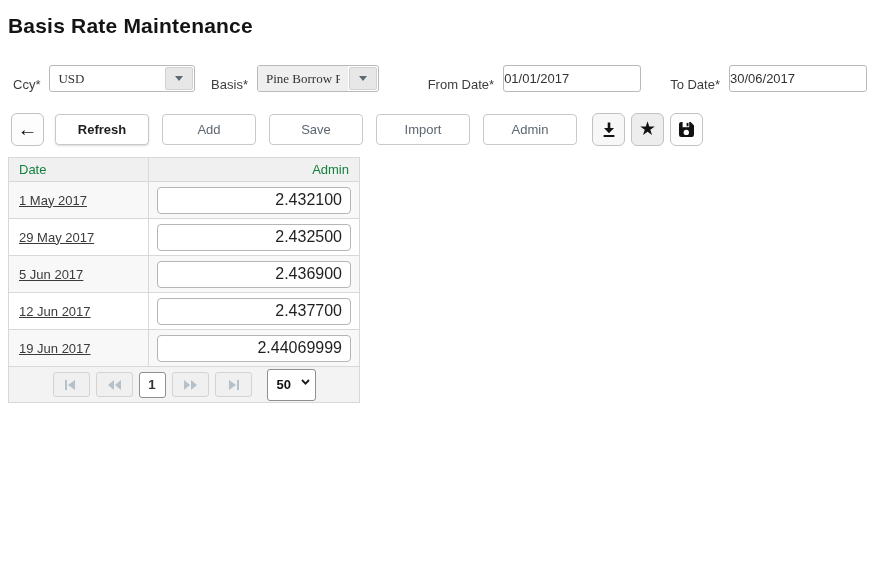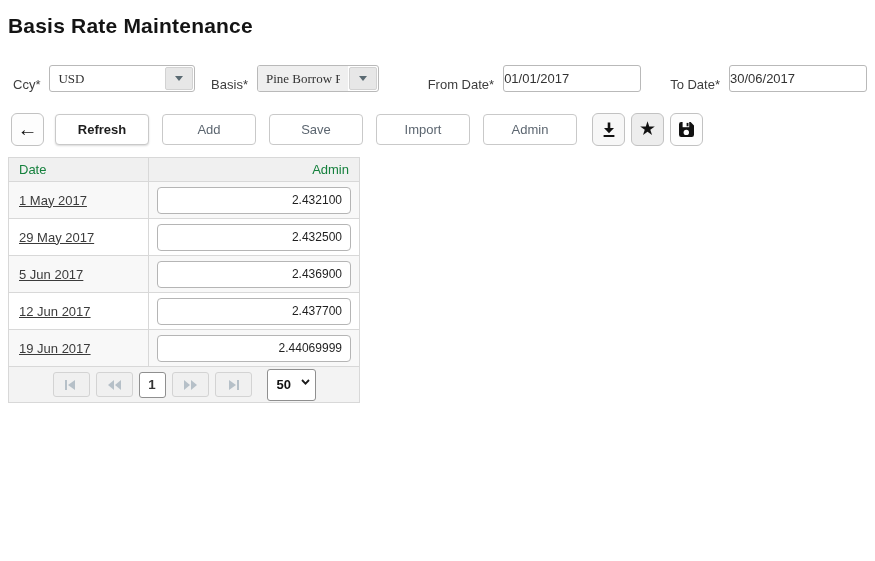--- a/index.html
+++ b/index.html
@@ -87,21 +87,21 @@
   }
   .col-date { width:140px; text-align:left; }
   .col-rate { text-align:right; }
   .rate-table tbody tr:nth-child(odd) { background:#f8f8f8; }
   .rate-table tbody td { height:37px; padding:0 8px; box-sizing:border-box; }
   .date-cell { padding-left:10px !important; }
   .date-link { color:#3b3b3b; text-decoration:underline; cursor:pointer; }
   .rate-input {
     width:100%; height:27px; box-sizing:border-box;
     border:1px solid #b5b5b5; border-radius:4px; background:#fff;
-    text-align:right; padding:0 8px; font-size:12px; color:#1f1f1f;
+    text-align:right; padding:0 8px; font-size:16px; color:#1f1f1f;
     font-family:inherit; outline:none; display:block;
   }
 
   
   .table-footer {
     width:352px; height:36px; box-sizing:border-box;
     border:1px solid #d8d8d8; border-top:none; background:#f3f3f3;
     display:flex; align-items:center; justify-content:center; gap:6px;
   }
   .pg-btn {

